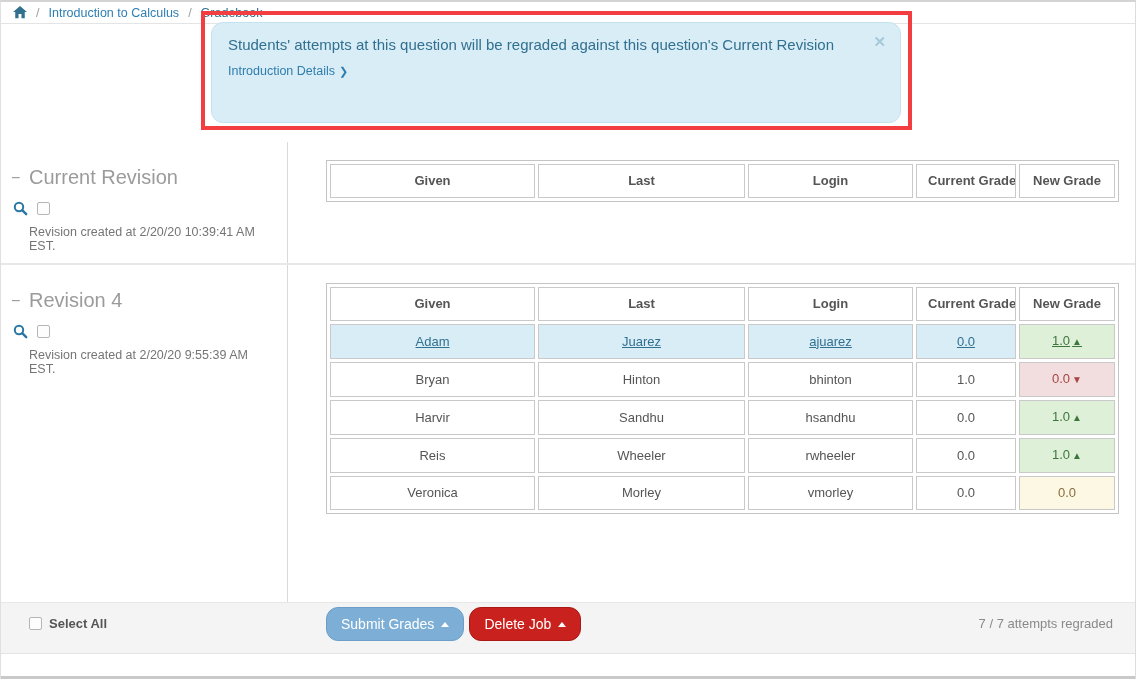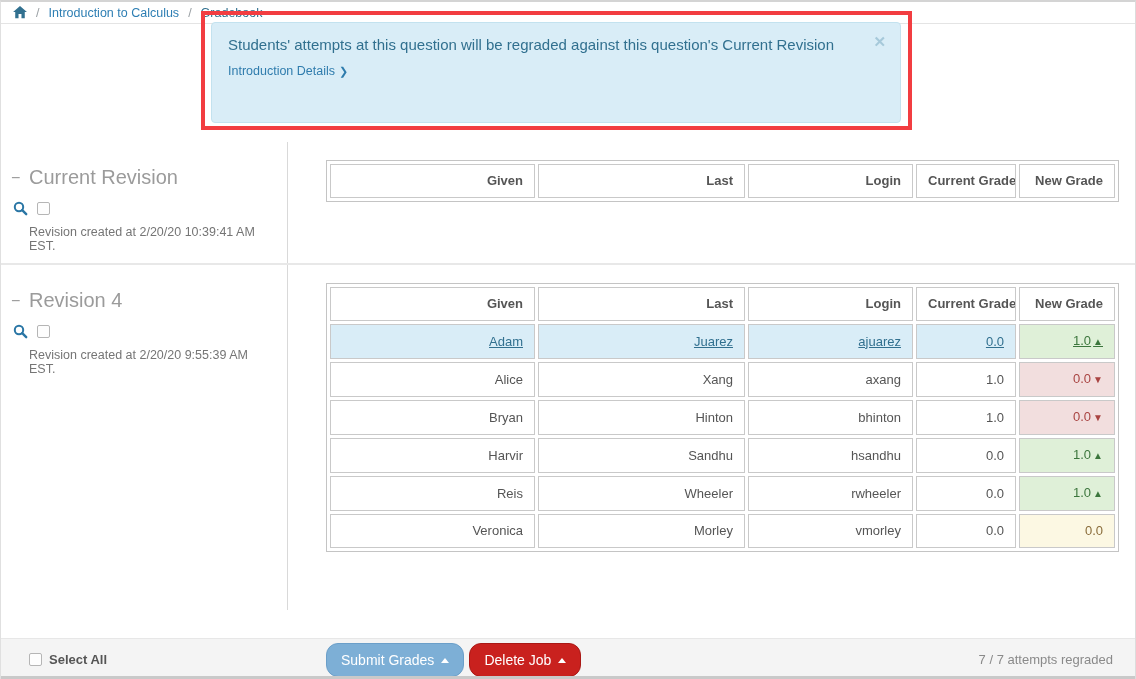--- a/index.html
+++ b/index.html
@@ -14,21 +14,21 @@
   
   .breadcrumb { height:22px; display:flex; align-items:center; padding:0 12px; gap:9px;
     border-bottom:1px solid #e4e4e4; font-size:12.5px; }
   .breadcrumb .sep { color:#9aa0a4; }
   .crumb-link { color:#2d7eb3; text-decoration:none; cursor:pointer; }
   .crumb-current { color:#31708f; text-decoration:none; cursor:pointer; }
   .home-icon { display:inline-flex; align-items:center; color:#31708f; cursor:pointer; }
 
   
   .notification { position:absolute; left:210px; top:20px; width:690px; height:101px;
-    background:#d9edf7; border:1px solid #c3e2ef; border-radius:4px; padding:13px 16px;
+    background:#d9edf7; border:1px solid #c3e2ef; border-radius:12px; padding:13px 16px;
     color:#31708f; z-index:5; }
   .notif-title { font-size:15px; margin-bottom:11px; padding-right:30px; }
   .notif-sub { font-size:12.5px; margin-bottom:11px; }
   .notif-link { font-size:12.5px; color:#2f7cad; cursor:pointer; }
   .notif-link .chev { font-size:11px; margin-left:4px; }
   .notif-close { position:absolute; right:14px; top:11px; color:#a6c9da; font-size:15px;
     font-weight:bold; cursor:pointer; line-height:1; }
   .annotation-rect { position:absolute; left:200px; top:9px; width:711px; height:119px;
     border:4px solid #f23d41; z-index:6; pointer-events:none; }
 
@@ -47,31 +47,31 @@
   .rev-tools { display:flex; align-items:center; gap:9px; margin-top:12px; margin-left:2px; }
   .magnifier { display:inline-flex; cursor:pointer; }
   .checkbox { width:13px; height:13px; border:1px solid #b5b5b5; border-radius:2px;
     background:#fdfdfd; display:inline-block; cursor:pointer; }
   .rev-created { margin-top:9px; font-size:12.5px; color:#757575;margin-left:18px; }
 
   
   table.grades { border-collapse:separate; border-spacing:3px; width:793px;
     border:1px solid #c4c4c4; background:#fff; table-layout:fixed; }
   table.grades th, table.grades td { border:1px solid #c9c9c9; padding:9px 11px;
-    font-size:13px; color:#555; text-align:right; line-height:14px;
+    font-size:13px; color:#555; text-align:center; line-height:14px;
     white-space:nowrap; overflow:hidden; }
   table.grades th { font-weight:bold; color:#555; }
   tr.state-info td { background:#d9edf7; color:#31708f;text-decoration:underline; }
   td.grade-up { background:#dff0d8 !important; color:#3c763d !important; }
   td.grade-down { background:#f2dede !important; color:#a94442 !important; }
   td.grade-same { background:#fcf8e3 !important; color:#8a6d3b !important; }
   td .arrow { font-size:10px; margin-left:2px; }
 
   
-  .footer { position:absolute; left:0; right:0; bottom:1px; height:40px; background:#f4f4f4;
+  .footer { position:absolute; left:0; right:0; bottom:25px; height:52px; background:#f4f4f4;
     border-top:1px solid #e7e7e7; border-bottom:1px solid #e3e3e3; }
   .select-all { position:absolute; left:28px; top:0; height:40px; display:flex;
     align-items:center; gap:7px; }
   .select-all-label { font-size:13px; font-weight:bold; color:#555; }
   .footer-buttons { position:absolute; left:325px; top:4px; display:flex; gap:5px; }
   .btn { border-radius:12px; color:#fff; font-size:14px; padding:8px 14px; cursor:pointer;
     display:inline-flex; align-items:center; font-family:"Liberation Sans", sans-serif; }
   .btn-submit { background:#7dafd6; border:1px solid #6b9fc9; }
   .btn-delete { background:#c9211e; border:1px solid #a91815; }
   .caret-up { width:0; height:0; border-left:4px solid transparent; border-right:4px solid transparent;
@@ -187,27 +187,20 @@
             </thead>
           <tbody>
               <tr class="state-info">
                 <td>Adam</td>
                 <td>Juarez</td>
                 <td>ajuarez</td>
                 <td>0.0</td>
                 <td class="grade-up"><span>1.0</span><span class="arrow">▲</span></td>
               </tr>
               <tr>
-                <td>Alice</td>
-                <td>Xang</td>
-                <td>axang</td>
-                <td>1.0</td>
-                <td class="grade-down"><span>0.0</span><span class="arrow">▼</span></td>
-              </tr>
-              <tr>
                 <td>Bryan</td>
                 <td>Hinton</td>
                 <td>bhinton</td>
                 <td>1.0</td>
                 <td class="grade-down"><span>0.0</span><span class="arrow">▼</span></td>
               </tr>
               <tr>
                 <td>Harvir</td>
                 <td>Sandhu</td>
                 <td>hsandhu</td>

